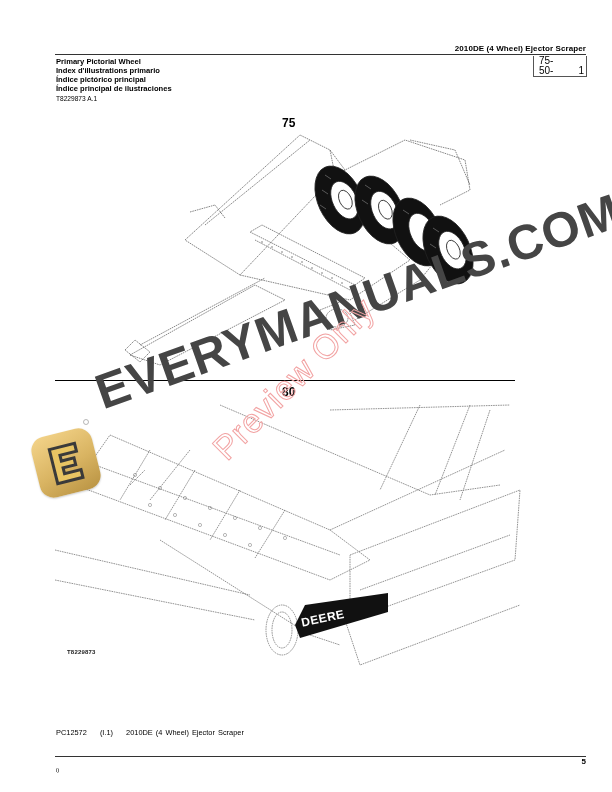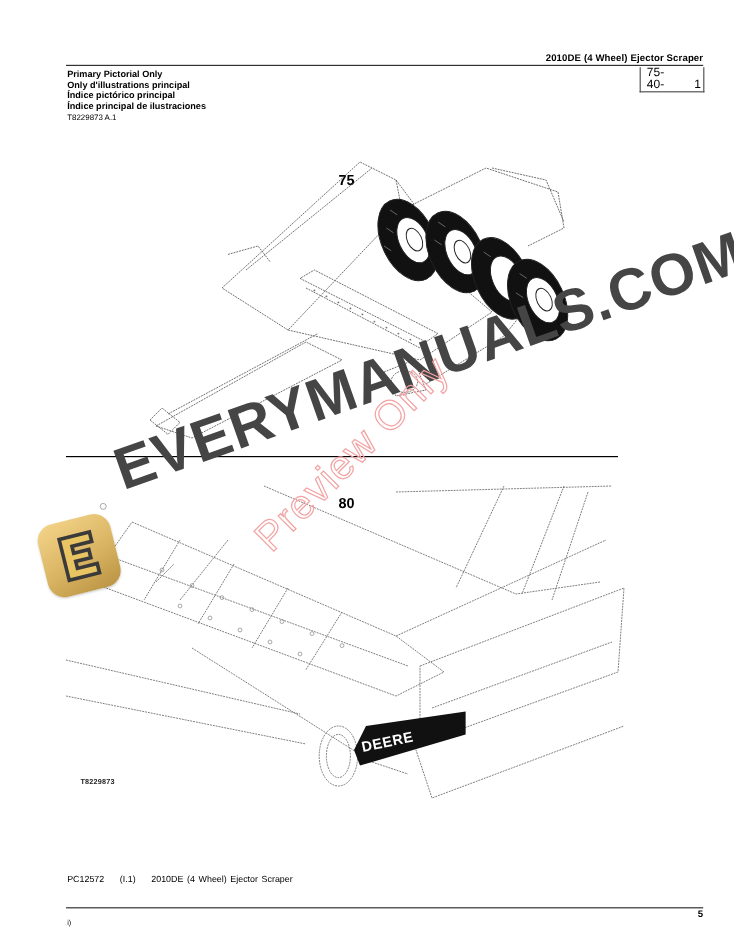--- a/index.html
+++ b/index.html
@@ -8,21 +8,21 @@
   .abs { position: absolute; }
   .hdr-title { left: 330px; top: 44px; width: 256px; text-align: right;
                font-size: 8px; font-weight: bold; letter-spacing: 0.1px; }
   .hdr-rule { left: 55px; top: 54px; width: 531px; height: 0; border-top: 1.3px solid #333; }
   .idx-lines { left: 56px; top: 56.5px; font-size: 7.6px; font-weight: bold; line-height: 9px; }
   .idx-ref { left: 56px; top: 95px; font-size: 6.6px; }
   .pg-box { left: 533px; top: 56px; width: 52px; height: 20px; border: 1px solid #555; border-top: none;
             font-size: 10px; line-height: 10px; }
   .pg-box .r { position: relative; padding-left: 5px; }
   .pg-box .num { position: absolute; right: 2px; top: 0; }
-  .fig-label { font-size: 12px; font-weight: bold; margin-top: 27px; }
+  .fig-label { font-size: 12px; font-weight: bold; }
   .div-rule { left: 55px; top: 380px; width: 460px; border-top: 1.4px solid #000; }
   .ref-small { font-size: 6px; font-weight: bold; letter-spacing: 0.2px; color: #222; }
   .foot-rule { left: 55px; top: 756px; width: 531px; border-top: 1.2px solid #333; }
   .foot-left { left: 56px; top: 728px; font-size: 7.4px; word-spacing: 1px; }
   .foot-left .gap { display: inline-block; width: 10px; }
   .foot-sub { left: 56px; top: 767px; font-size: 6px; }
   .foot-page { left: 570px; top: 757px; width: 16px; text-align: right; font-size: 8px; font-weight: bold; }
   .wm-main { left: 88px; top: 367px; font-size: 49px; font-weight: bold; color: #454545;
              transform: rotate(-19.5deg); transform-origin: 0 0; white-space: nowrap; letter-spacing: 1px; }
   .wm-preview { left: 205px; top: 440px; font-size: 34px; color: rgba(255,255,255,0);
@@ -33,34 +33,34 @@
           transform: rotate(-14deg); box-shadow: 0 1px 2px rgba(0,0,0,0.2); }
   svg.draw { position: absolute; }
 </style>
 </head>
 <body>
 
 <div class="abs hdr-title">2010DE (4 Wheel) Ejector Scraper</div>
 <div class="abs hdr-rule"></div>
 
 <div class="abs idx-lines">
-  <div>Primary Pictorial Only</div>
-  <div>Only d'illustrations principal</div>
+  <div>Primary Pictorial Wheel</div>
+  <div>Index d'illustrations primario</div>
   <div>Índice pictórico principal</div>
   <div>Índice principal de ilustraciones</div>
 </div>
 <div class="abs idx-ref">T8229873 A.1</div>
 
 <div class="abs pg-box">
   <div class="r">
     <span>75-</span>
     <span class="num"></span>
   </div>
   <div class="r">
-    <span>40-</span>
+    <span>50-</span>
     <span class="num">1</span>
   </div>
 </div>
 
 <div class="abs fig-label" style="left:282px; top:116px;">75</div>
 
 <svg class="draw" style="left:0;top:0" width="612" height="380" viewBox="0 0 612 380">
   <g fill="none" stroke="#555" stroke-width="0.7" stroke-dasharray="1.6 0.8">
 
     <path d="M130 355 L255 285 L285 300 L160 365 Z"></path>

